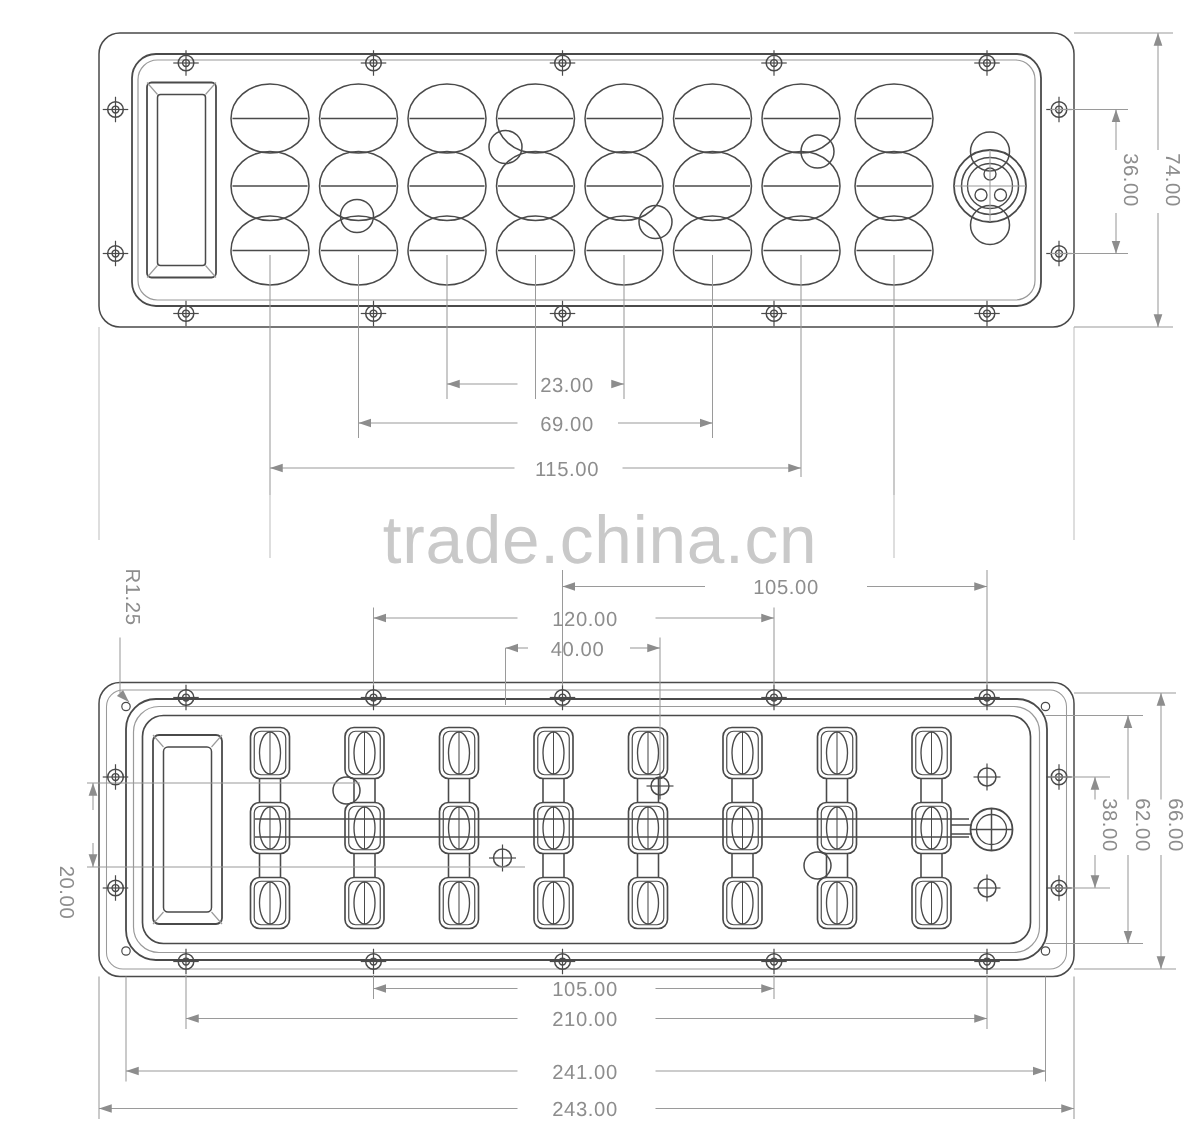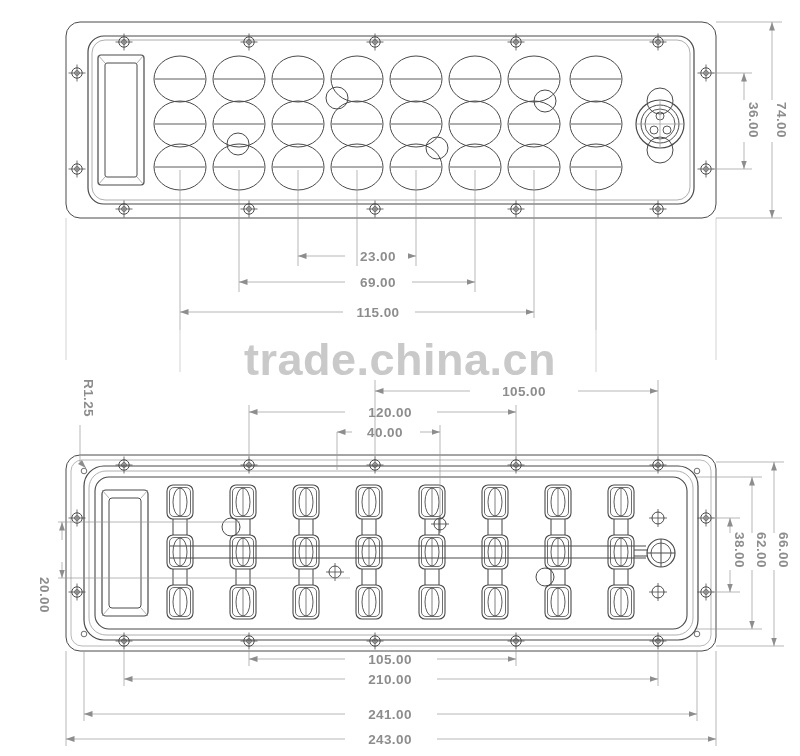--- a/index.html
+++ b/index.html
@@ -12,21 +12,20 @@
     width: 800px;
     height: 756px;
     overflow: hidden;
     font-family: "Liberation Sans", sans-serif;
   }
   #sheet {
     position: relative;
     width: 800px;
     height: 756px;
     background: #ffffff;
-    font-weight: bold;
   }
   #sheet svg {
     position: absolute;
     left: 0;
     top: 0;
   }
   .dimtext {
     font-family: "Liberation Sans", sans-serif;
     font-size: 13.5px;
     fill: #8d8d8d;

